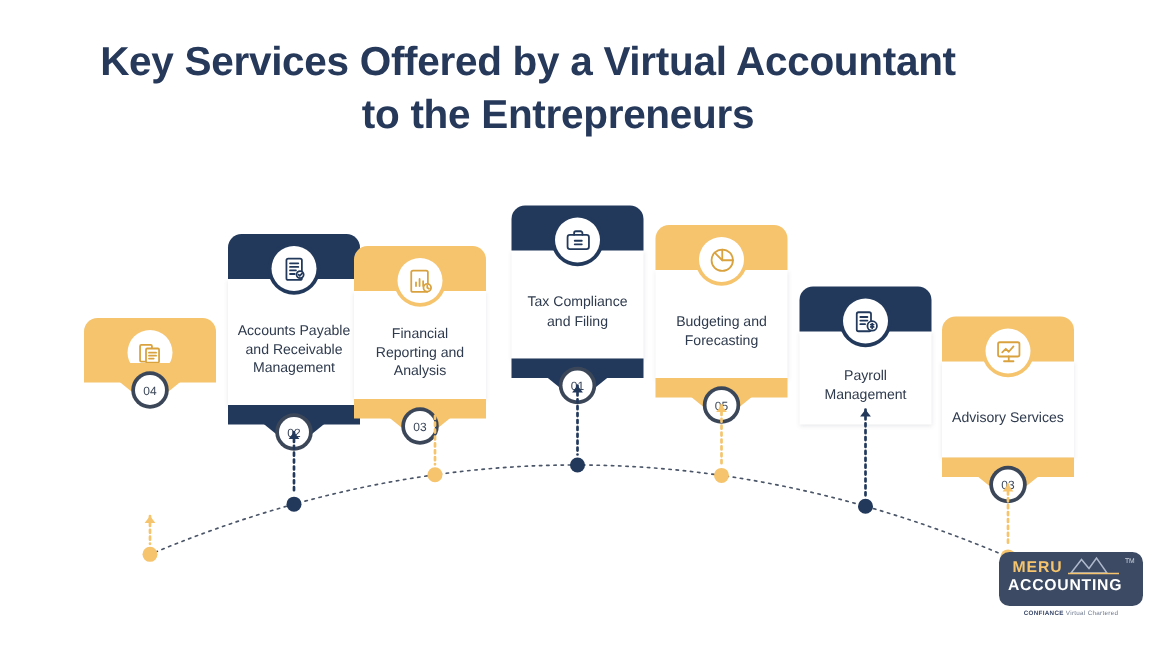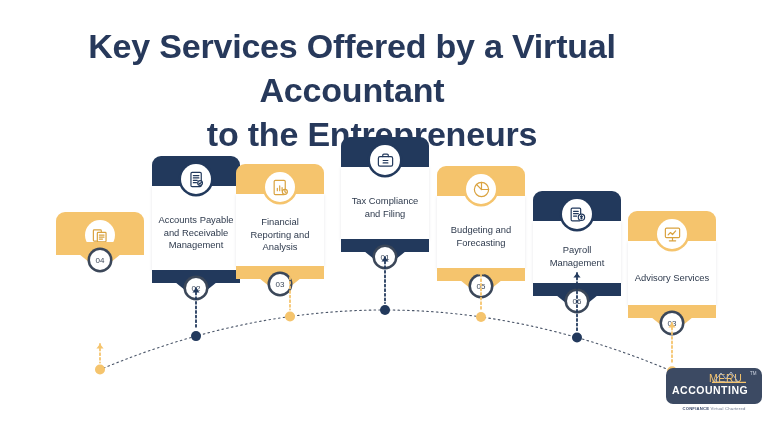--- a/index.html
+++ b/index.html
@@ -5,21 +5,21 @@
   html,body{margin:0;padding:0;}
   body{
     width:768px;height:432px;background:#ffffff;overflow:hidden;position:relative;
     font-family:"Liberation Sans","DejaVu Sans",sans-serif;
   }
   #stage{position:absolute;inset:0;width:768px;height:432px;}
 
   
   #title{
     position:absolute;left:0;top:24px;width:704px;text-align:center;
-    color:#27395b;font-weight:bold;font-size:34px;line-height:1.30;
+    color:#27395b;font-weight:bold;font-size:27px;line-height:1.30;
     letter-spacing:-0.2px;
   }
   #title .l2{display:block;padding-left:40px;}
 
   
   #arcsvg{position:absolute;left:0;top:0;width:768px;height:432px;}
 
   
   .card{
     position:absolute;width:88px;
@@ -71,22 +71,22 @@
 
   
   #logo{
     position:absolute;left:666px;top:368px;width:96px;
   }
   #logo .plate{
     background:#3c4a63;border-radius:7px;padding:5px 6px 5px 6px;
     position:relative;height:26px;
   }
   #logo .meru{
-    color:#f5c46d;font-weight:normal;font-size:10.5px;letter-spacing:0.6px;
-    line-height:1;position:absolute;left:9px;top:5px;margin-left:34px;
+    color:#f5c46d;font-weight:bold;font-size:10.5px;letter-spacing:0.6px;
+    line-height:1;position:absolute;left:9px;top:5px;
   }
   #logo .acct{
     color:#ffffff;font-weight:bold;font-size:10.5px;letter-spacing:0.5px;
     line-height:1;position:absolute;left:6px;top:17px;
   }
   #logo .mountain{position:absolute;left:46px;top:3px;}
   #logo .tm{position:absolute;left:84px;top:3px;color:#cdd4e0;font-size:4.5px;}
   #logo .tagline{
     margin-top:2px;text-align:center;font-size:4.2px;color:#6b768c;letter-spacing:0.2px;
     white-space:nowrap;
@@ -176,21 +176,21 @@
         </div>
         <div class="body" style="min-height:50px">
           <div class="label">Tax Compliance and Filing</div>
         </div>
         <div class="footwrap">
           <div class="footbar"></div>
           <div class="foottri"></div>
           <div class="numbadge">01</div>
         </div>
       </div>
-      <div class="card yellow" style="left: 437px; top: 150px; margin-top: 16px;">
+      <div class="card yellow" style="left: 437px; top: 150px;">
         <div class="banner">
           <span class="iconbadge">
             <svg width="19" height="19" viewBox="0 0 24 24" fill="none" stroke="#d9a23f" stroke-width="1.5" stroke-linecap="round" stroke-linejoin="round">
               <path d="M12 3a9 9 0 1 0 9 9h-9z"></path>
               <path d="M12 3a9 9 0 0 1 9 9"></path>
               <path d="M12 12L5.6 5.6"></path>
             </svg>
           </span>
         </div>
         <div class="body" style="min-height:50px">
@@ -208,25 +208,20 @@
             <svg width="19" height="19" viewBox="0 0 24 24" fill="none" stroke="#22395c" stroke-width="1.5" stroke-linecap="round" stroke-linejoin="round">
               <rect x="4" y="4" width="12" height="16" rx="1.5"></rect>
               <path d="M7 8h6M7 11h6M7 14h4"></path>
               <circle cx="17" cy="15.5" r="4" fill="#fff"></circle>
               <path d="M17 13.5v4M15.8 14.4h2.4M15.8 16.4h2.4"></path>
             </svg>
           </span>
         </div>
         <div class="body" style="min-height:40px">
           <div class="label">Payroll Management</div>
-        </div>
-        <div class="footwrap">
-          <div class="footbar"></div>
-          <div class="foottri"></div>
-          <div class="numbadge">06</div>
         </div>
       </div>
       <div class="card yellow" style="left: 628px; top: 211px;">
         <div class="banner">
           <span class="iconbadge">
             <svg width="19" height="19" viewBox="0 0 24 24" fill="none" stroke="#d9a23f" stroke-width="1.5" stroke-linecap="round" stroke-linejoin="round">
               <rect x="3" y="4" width="18" height="12" rx="1.5"></rect>
               <path d="M12 16v4M8 20h8"></path>
               <path d="M6.5 12.5l3-3 2.5 2.5 4-4.5"></path>
             </svg>

